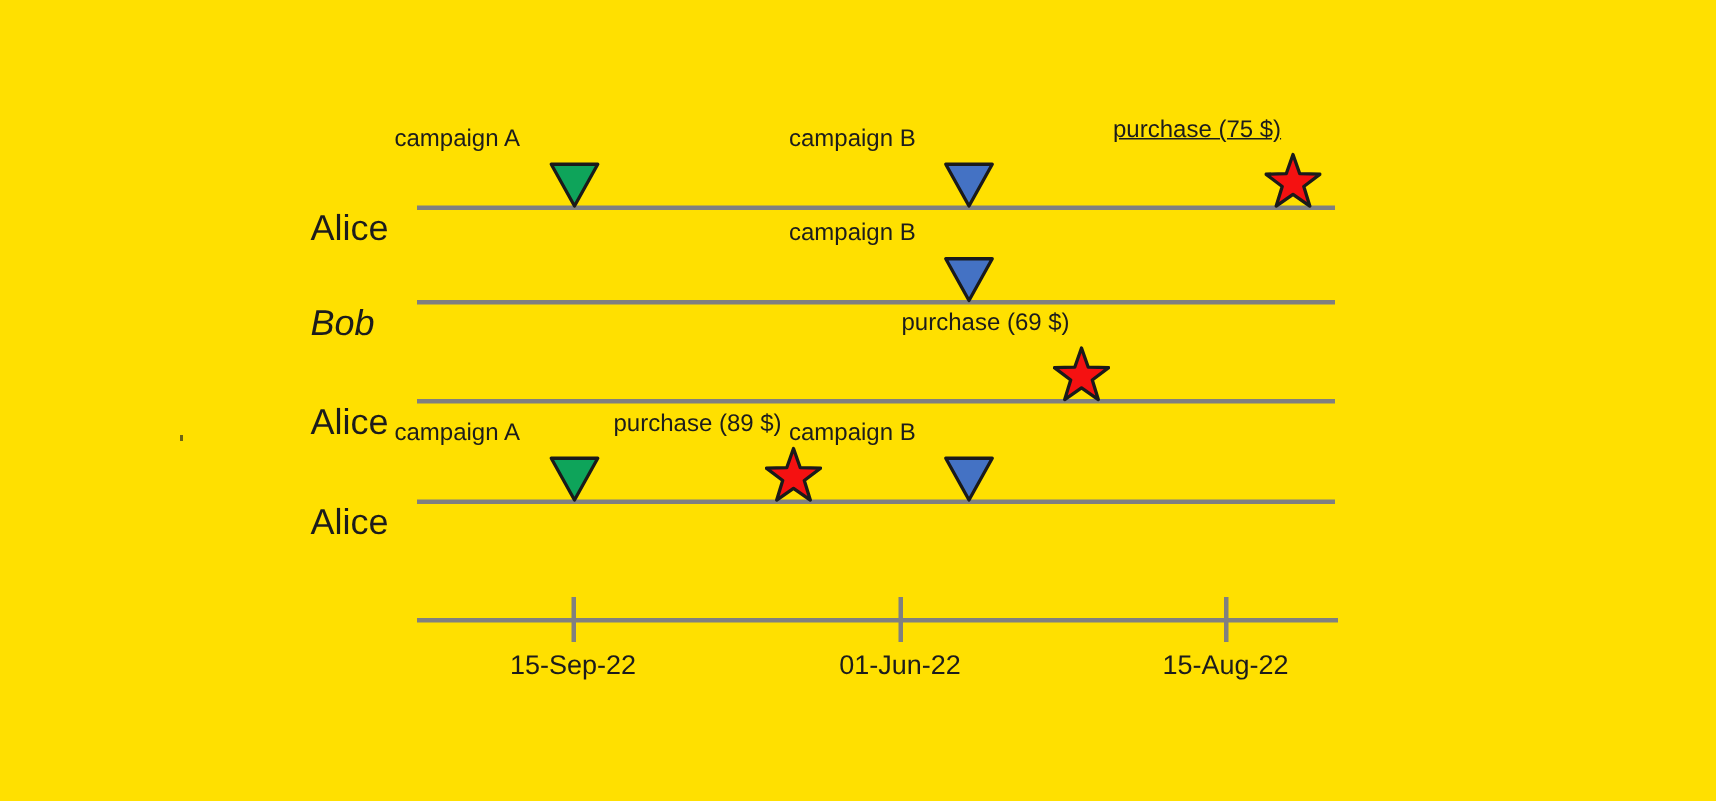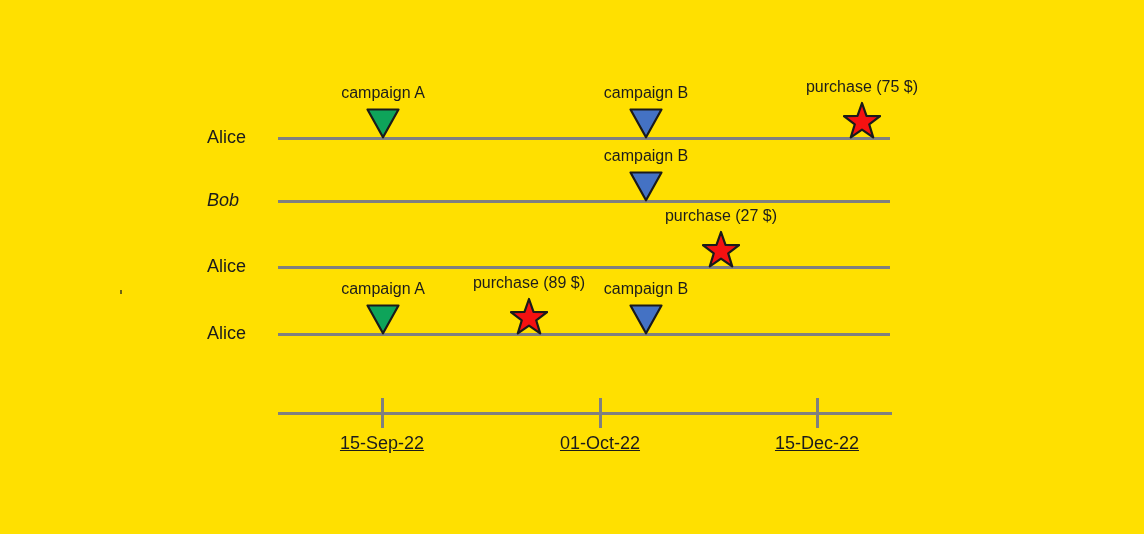--- a/index.html
+++ b/index.html
@@ -16,40 +16,40 @@
   .row-line, .axis-line {
     position: absolute;
     height: 3px;
   }
   .tick {
     position: absolute;
     width: 3px;
   }
   .name-label {
     position: absolute;
-    font-size: 18px;
+    font-size: 24px;
     line-height: 20px;
     white-space: nowrap;
+    margin-top: 16px;
   }
   .event-label {
     position: absolute;
     width: 240px;
-    text-align: center;
+    text-align: left;
     font-size: 16px;
     line-height: 18px;
     white-space: nowrap;
   }
   .date-label {
     position: absolute;
     width: 160px;
     text-align: center;
     font-size: 18px;
     line-height: 20px;
     white-space: nowrap;
-    text-decoration: underline;
   }
   .marker {
     position: absolute;
   }
   .stray-mark {
     position: absolute;
     left: 120px;
     top: 290px;
     width: 2px;
     height: 4px;
@@ -67,51 +67,51 @@
           <polygon points="1.5,1.5 32.5,1.5 17,29.3" fill="#0EA45A" stroke="#1A1A1A" stroke-width="2.2" stroke-linejoin="round"></polygon>
         </svg></div>
       <div class="event-label" style="left: 263px; top: 84px;">campaign A</div>
       <div class="marker" style="left: 629px; top: 108px;"><svg width="34" height="31" viewBox="0 0 34 31">
           <polygon points="1.5,1.5 32.5,1.5 17,29.3" fill="#4472C4" stroke="#1A1A1A" stroke-width="2.2" stroke-linejoin="round"></polygon>
         </svg></div>
       <div class="event-label" style="left: 526px; top: 84px;">campaign B</div>
       <div class="marker" style="left: 843px; top: 101px;"><svg width="38" height="38" viewBox="0 0 38 38">
           <path d="M19,2 L23.5,14.8 L37.1,15.1 L26.2,23.3 L30.2,36.4 L19,28.6 L7.8,36.4 L11.8,23.3 L0.9,15.1 L14.5,14.8 Z" fill="#F51111" stroke="#1A1A1A" stroke-width="2.2" stroke-linejoin="round"></path>
         </svg></div>
-      <div class="event-label" style="left: 742px; top: 78px;">purchase (75 $)</div>
+      <div class="event-label" style="left: 742px; top: 78px; text-decoration: underline;">purchase (75 $)</div>
       <div class="row-line" style="left: 278px; width: 612px; top: 199.5px; background: rgb(128, 128, 128);"></div>
       <div class="name-label" style="left: 207px; top: 190px; font-style: italic;">Bob</div>
       <div class="marker" style="left: 629px; top: 171px;"><svg width="34" height="31" viewBox="0 0 34 31">
           <polygon points="1.5,1.5 32.5,1.5 17,29.3" fill="#4472C4" stroke="#1A1A1A" stroke-width="2.2" stroke-linejoin="round"></polygon>
         </svg></div>
       <div class="event-label" style="left: 526px; top: 147px;">campaign B</div>
       <div class="row-line" style="left: 278px; width: 612px; top: 265.5px; background: rgb(128, 128, 128);"></div>
       <div class="name-label" style="left: 207px; top: 256px;">Alice</div>
       <div class="marker" style="left: 702px; top: 230px;"><svg width="38" height="38" viewBox="0 0 38 38">
           <path d="M19,2 L23.5,14.8 L37.1,15.1 L26.2,23.3 L30.2,36.4 L19,28.6 L7.8,36.4 L11.8,23.3 L0.9,15.1 L14.5,14.8 Z" fill="#F51111" stroke="#1A1A1A" stroke-width="2.2" stroke-linejoin="round"></path>
         </svg></div>
-      <div class="event-label" style="left: 601px; top: 207px;">purchase (27 $)</div>
+      <div class="event-label" style="left: 601px; top: 207px;">purchase (69 $)</div>
       <div class="row-line" style="left: 278px; width: 612px; top: 332.5px; background: rgb(128, 128, 128);"></div>
       <div class="name-label" style="left: 207px; top: 323px;">Alice</div>
       <div class="marker" style="left: 366px; top: 304px;"><svg width="34" height="31" viewBox="0 0 34 31">
           <polygon points="1.5,1.5 32.5,1.5 17,29.3" fill="#0EA45A" stroke="#1A1A1A" stroke-width="2.2" stroke-linejoin="round"></polygon>
         </svg></div>
       <div class="event-label" style="left: 263px; top: 280px;">campaign A</div>
       <div class="marker" style="left: 510px; top: 297px;"><svg width="38" height="38" viewBox="0 0 38 38">
           <path d="M19,2 L23.5,14.8 L37.1,15.1 L26.2,23.3 L30.2,36.4 L19,28.6 L7.8,36.4 L11.8,23.3 L0.9,15.1 L14.5,14.8 Z" fill="#F51111" stroke="#1A1A1A" stroke-width="2.2" stroke-linejoin="round"></path>
         </svg></div>
       <div class="event-label" style="left: 409px; top: 274px;">purchase (89 $)</div>
       <div class="marker" style="left: 629px; top: 304px;"><svg width="34" height="31" viewBox="0 0 34 31">
           <polygon points="1.5,1.5 32.5,1.5 17,29.3" fill="#4472C4" stroke="#1A1A1A" stroke-width="2.2" stroke-linejoin="round"></polygon>
         </svg></div>
       <div class="event-label" style="left: 526px; top: 280px;">campaign B</div>
     </div>
   <div id="axis-layer">
       <div class="axis-line" style="left: 278px; width: 614px; top: 411.5px; background: rgb(128, 128, 128);"></div>
       <div class="tick" style="left: 380.5px; top: 398px; height: 30px; background: rgb(128, 128, 128);"></div>
       <div class="date-label" style="left: 302px; top: 433px;">15-Sep-22</div>
       <div class="tick" style="left: 598.5px; top: 398px; height: 30px; background: rgb(128, 128, 128);"></div>
-      <div class="date-label" style="left: 520px; top: 433px;">01-Oct-22</div>
+      <div class="date-label" style="left: 520px; top: 433px;">01-Jun-22</div>
       <div class="tick" style="left: 815.5px; top: 398px; height: 30px; background: rgb(128, 128, 128);"></div>
-      <div class="date-label" style="left: 737px; top: 433px;">15-Dec-22</div>
+      <div class="date-label" style="left: 737px; top: 433px;">15-Aug-22</div>
     </div>
   <div class="stray-mark"></div>
 </div>
 
 </body></html>

